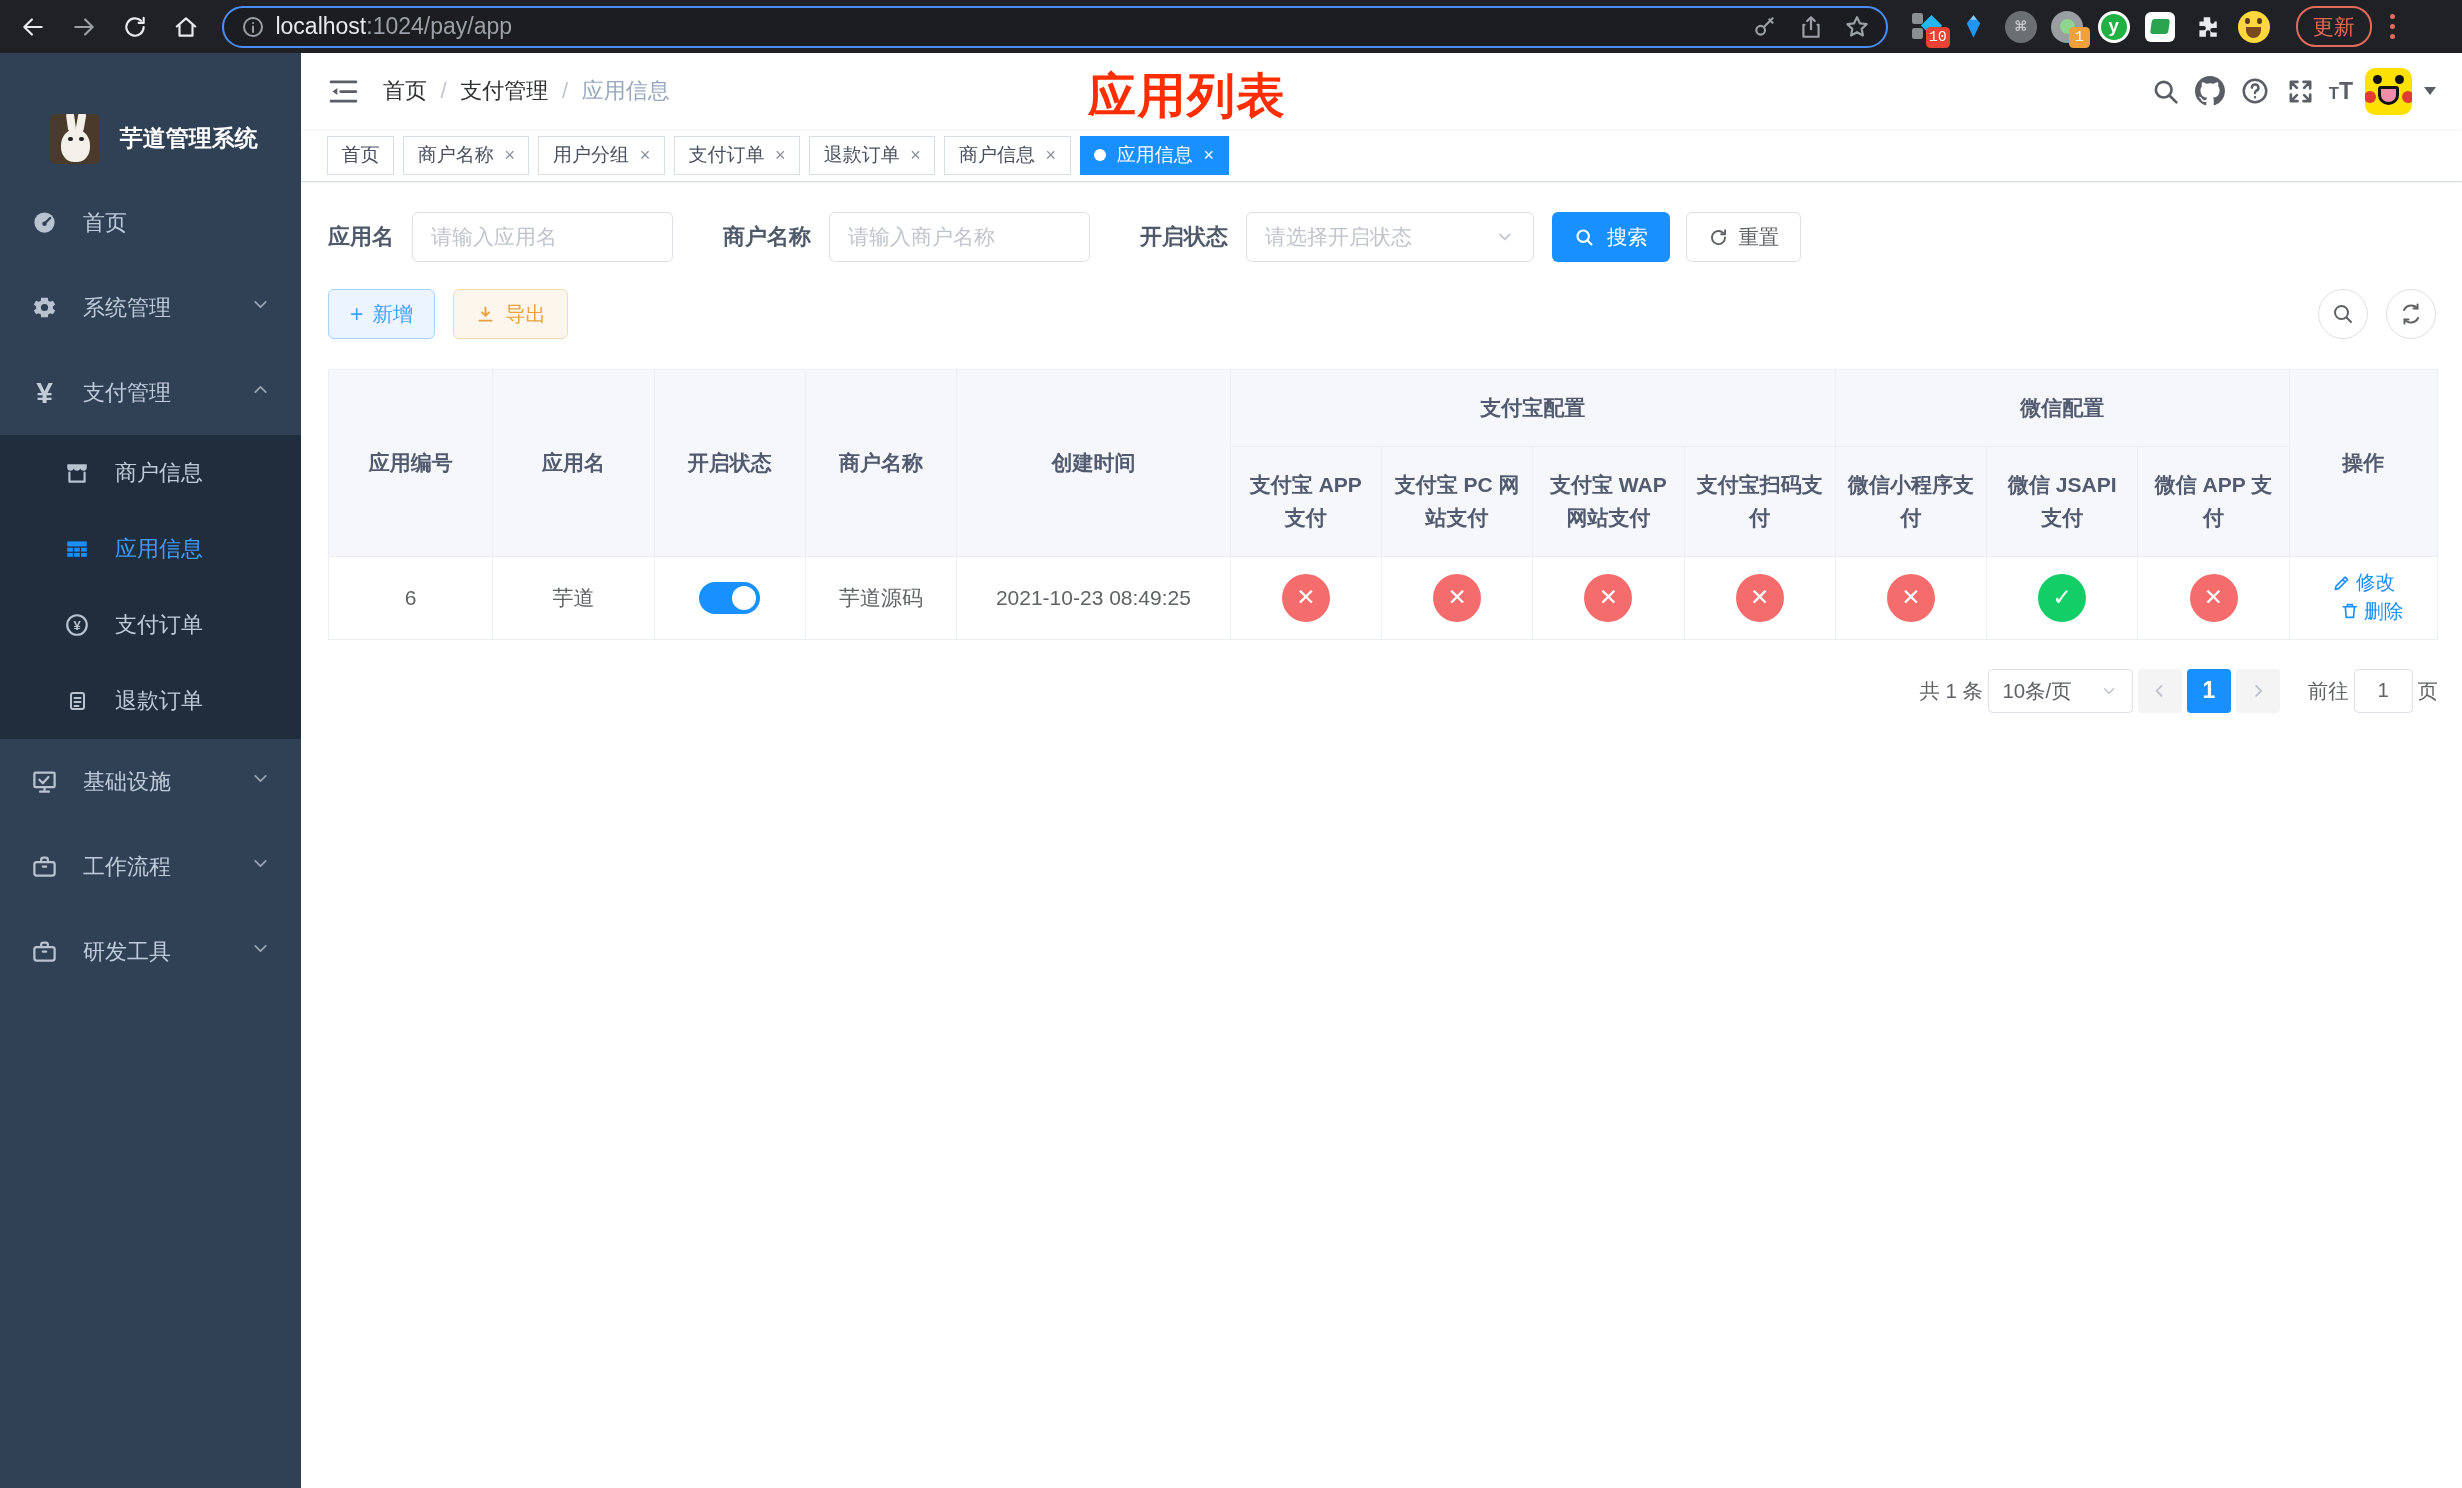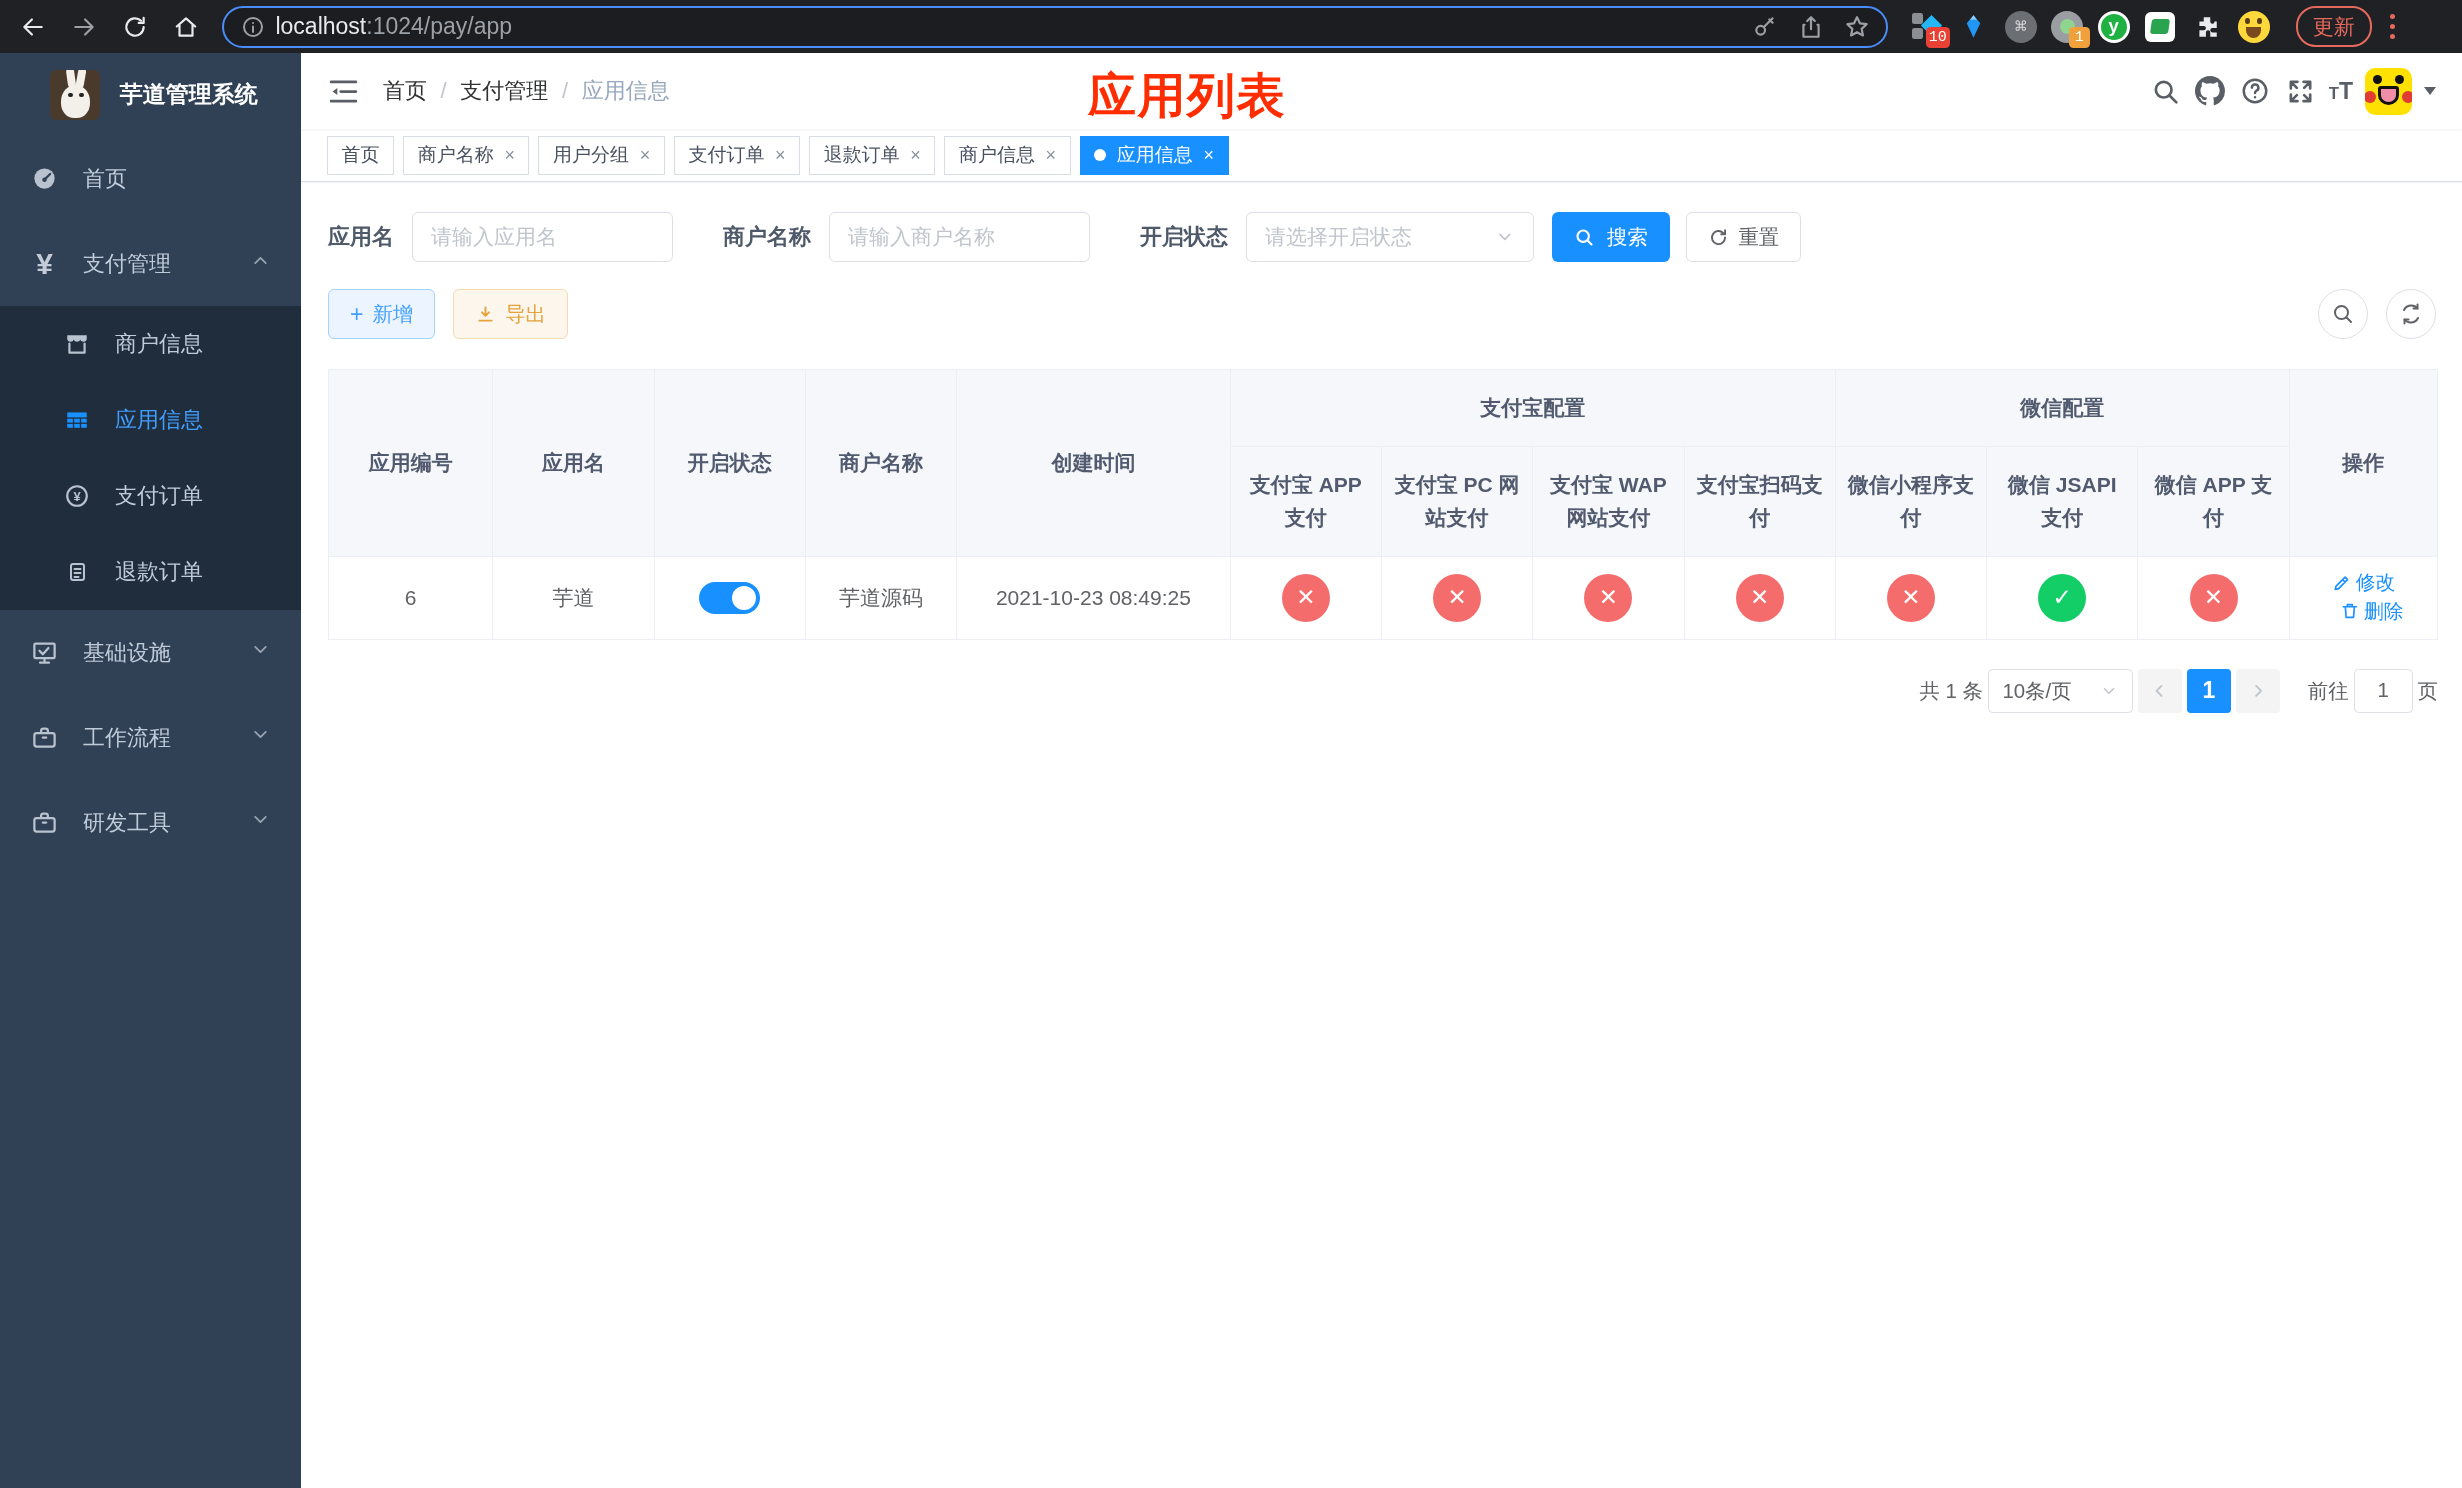--- a/index.html
+++ b/index.html
@@ -25,21 +25,21 @@
   .diamond { width:15px; height:15px; background:#25b6f5; transform:rotate(45deg); position:absolute; right:4.5px; top:7.6px; }
   .circle-ext { width:32px; height:32px; border-radius:50%; display:flex; align-items:center; justify-content:center; }
   .update-btn { margin-left:19.7px; border:2.3px solid #e5695c; color:#e5695c; border-radius:19.7px; font-size:21px;
     padding:4.5px 15px; background:transparent; flex:none; }
   .kebab { display:flex; flex-direction:column; gap:4.5px; margin:0 7.6px 0 12px; }
   .kebab i { width:5.3px; height:5.3px; border-radius:50%; background:#e5695c; }
 
   
   .app { position:absolute; top:53px; left:0; right:0; bottom:0; display:flex; }
   .sidebar { width:301px; background:#304156; color:#bfcbd9; flex:none; display:flex; flex-direction:column; }
-  .logo-row { height:83px; display:flex; align-items:center; padding-left:50px; gap:19.7px; }
+  .logo-row { height:83px; display:flex; align-items:center; padding-left:50px; gap:19.7px;margin-top:44px; }
   .logo-img { width:50px; height:50px; border-radius:6px; background:#4a3a2c; position:relative; overflow:hidden; flex:none; }
   .logo-img .body { position:absolute; left:10.6px; top:15px; width:29px; height:33px; background:#f3f0ea; border-radius:50% 50% 45% 45%; }
   .logo-img .ear { position:absolute; width:7.6px; height:19.7px; background:#f3f0ea; border-radius:4.5px; top:-1.5px; }
   .logo-img .ear.l { left:16.7px; transform:rotate(-8deg); }
   .logo-img .ear.r { left:27px; transform:rotate(10deg); }
   .logo-img .eye { position:absolute; width:4.5px; height:4.5px; border-radius:50%; background:#222; top:23px; }
   .logo-img .eye.l { left:18px; } .logo-img .eye.r { left:29px; }
   .logo-title { font-size:23px; font-weight:700; color:#fff; }
   .menu { flex:1; }
   .menu-item { height:85px; display:flex; align-items:center; padding:0 30px; gap:24px; font-size:22px; cursor:pointer; }
@@ -247,20 +247,33 @@
           <svg viewBox="0 0 24 24" style="width:27px;height:27px">
               <circle cx="12" cy="12" r="9" fill="#b9c2cf"></circle>
               <path d="M12 13l5-5" stroke="#304156" stroke-width="2" class="s"></path>
               <circle cx="12" cy="13" r="2" fill="#304156"></circle>
             </svg>
         </span>
         <span>首页</span>
       </div>
       <div class="menu-item">
         <span class="mi">
+          <svg viewBox="0 0 24 24" style="width:27px;height:27px">
+              <path fill="#b9c2cf" d="M19.4 13a7.5 7.5 0 0 0 0-2l2.1-1.6-2-3.5-2.5 1a7.5 7.5 0 0 0-1.7-1L15 3.4H9l-.3 2.5a7.5 7.5 0 0 0-1.7 1l-2.5-1-2 3.5L4.6 11a7.5 7.5 0 0 0 0 2l-2.1 1.6 2 3.5 2.5-1a7.5 7.5 0 0 0 1.7 1L9 20.6h6l.3-2.5a7.5 7.5 0 0 0 1.7-1l2.5 1 2-3.5z"></path>
+              <circle cx="12" cy="12" r="3.2" fill="#304156"></circle>
+            </svg>
+        </span>
+        <span>系统管理</span>
+        <span class="chev">
+          <svg viewBox="0 0 24 24" class="s" stroke="#9aa5b3" stroke-width="2" style="width:21px;height:21px">
+              <path d="M6 9l6 6 6-6"></path>
+            </svg></span>
+      </div>
+      <div class="menu-item">
+        <span class="mi">
             <span class="yen-glyph">¥</span>
           </span>
         <span>支付管理</span>
         <span class="chev">
           <svg viewBox="0 0 24 24" class="s" stroke="#9aa5b3" stroke-width="2" style="width:21px;height:21px">
               <path d="M6 15l6-6 6 6"></path>
             </svg></span>
       </div>
       <div class="submenu">
         <div class="menu-item">

